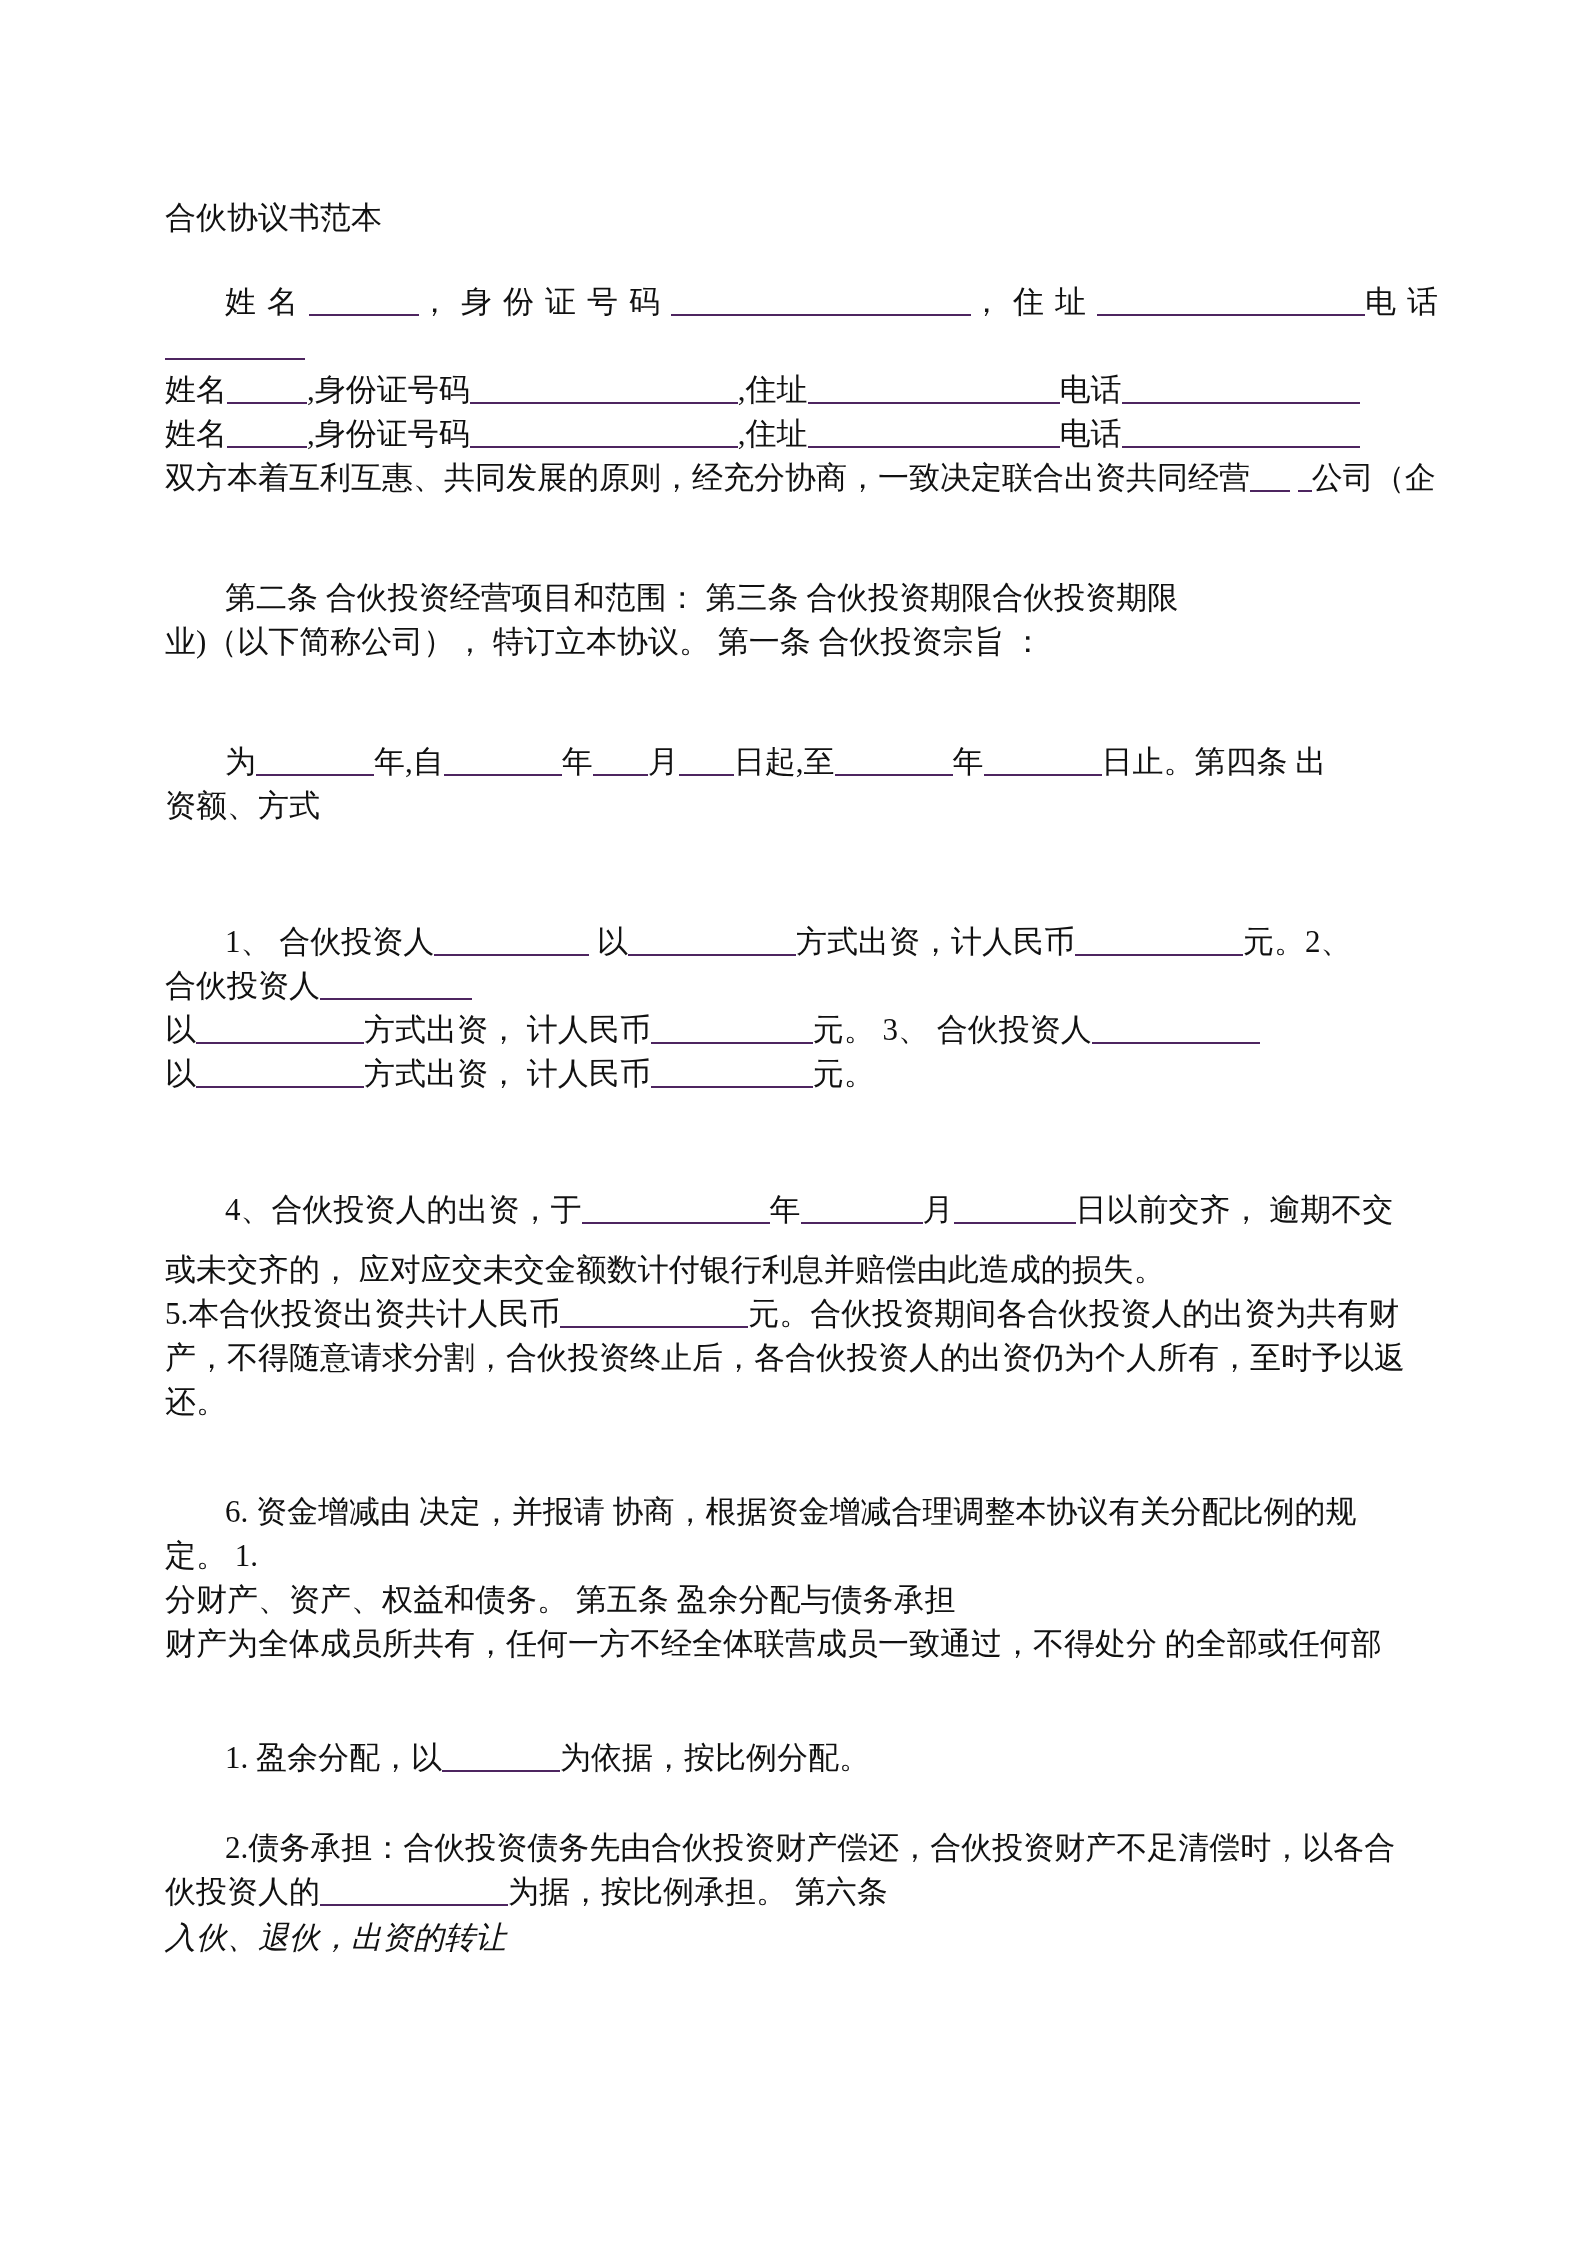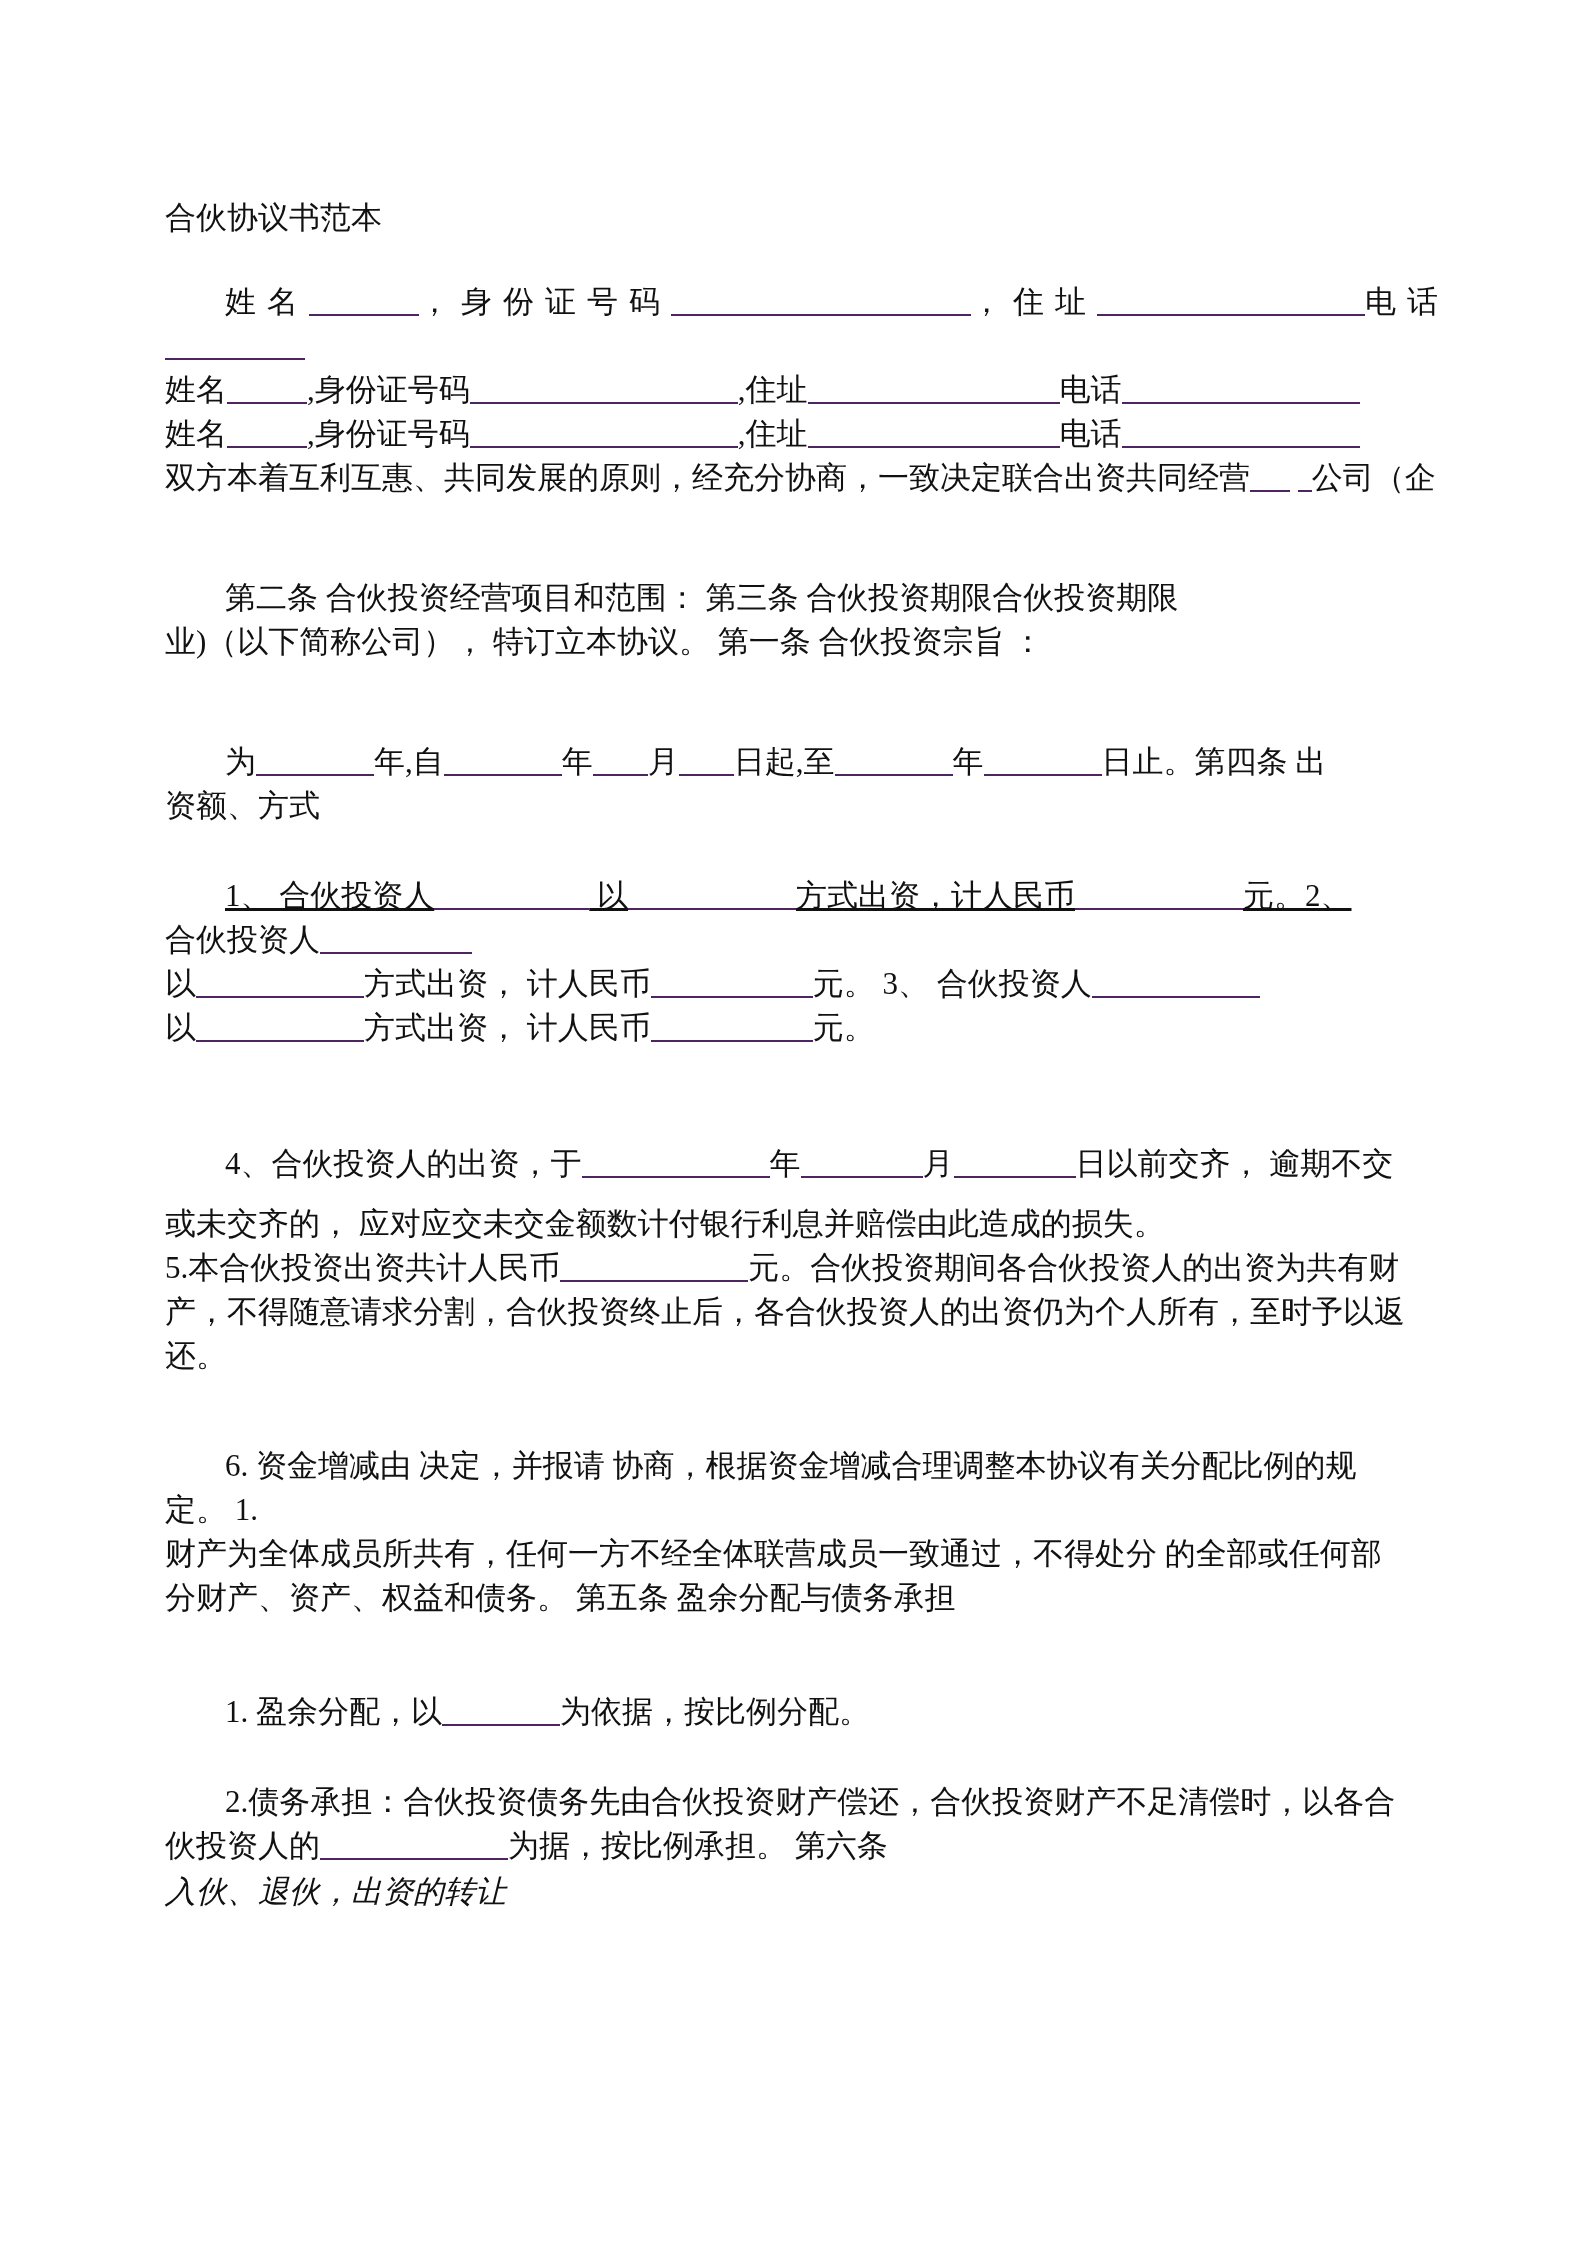--- a/index.html
+++ b/index.html
@@ -36,31 +36,31 @@
   <div>
       <div class="line indent spaced" style="margin-top: 40px;"><span class="trun">姓名</span><span class="blank" style="width: 110px;"></span><span class="trun">，身份证号码</span><span class="blank" style="width: 300px;"></span><span class="trun">，住址</span><span class="blank" style="width: 268px;"></span><span class="trun">电话</span></div>
       <div class="line" style="margin-top: 0px;"><span class="blank" style="width: 140px;"></span></div>
       <div class="line" style="margin-top: 0px;"><span class="trun">姓名</span><span class="blank" style="width: 80px;"></span><span class="trun">,身份证号码</span><span class="blank" style="width: 268px;"></span><span class="trun">,住址</span><span class="blank" style="width: 252px;"></span><span class="trun">电话</span><span class="blank" style="width: 238px;"></span></div>
       <div class="line" style="margin-top: 0px;"><span class="trun">姓名</span><span class="blank" style="width: 80px;"></span><span class="trun">,身份证号码</span><span class="blank" style="width: 268px;"></span><span class="trun">,住址</span><span class="blank" style="width: 252px;"></span><span class="trun">电话</span><span class="blank" style="width: 238px;"></span></div>
       <div class="line" style="margin-top: 0px;"><span class="trun">双方本着互利互惠、共同发展的原则，经充分协商，一致决定联合出资共同经营</span><span class="blank" style="width: 40px;"></span><span class="trun"> </span><span class="blank" style="width: 14px;"></span><span class="trun">公司（企</span></div>
       <div class="line indent" style="margin-top: 76px;"><span class="trun">第二条 合伙投资经营项目和范围： 第三条 合伙投资期限合伙投资期限</span></div>
       <div class="line" style="margin-top: 0px;"><span class="trun">业)（以下简称公司）， 特订立本协议。 第一条 合伙投资宗旨 ：</span></div>
       <div class="line indent" style="margin-top: 76px;"><span class="trun">为</span><span class="blank" style="width: 118px;"></span><span class="trun">年,自</span><span class="blank" style="width: 118px;"></span><span class="trun">年</span><span class="blank" style="width: 55px;"></span><span class="trun">月</span><span class="blank" style="width: 55px;"></span><span class="trun">日起,至</span><span class="blank" style="width: 118px;"></span><span class="trun">年</span><span class="blank" style="width: 118px;"></span><span class="trun">日止。第四条 出</span></div>
       <div class="line" style="margin-top: 0px;"><span class="trun">资额、方式</span></div>
-      <div class="line indent" style="margin-top: 46px; text-decoration: underline;"><span class="trun">1、 合伙投资人</span><span class="blank" style="width: 155px;"></span><span class="trun"> 以</span><span class="blank" style="width: 168px;"></span><span class="trun">方式出资，计人民币</span><span class="blank" style="width: 168px;"></span><span class="trun">元。2、</span></div>
+      <div class="line indent" style="margin-top: 92px;"><span class="trun">1、 合伙投资人</span><span class="blank" style="width: 155px;"></span><span class="trun"> 以</span><span class="blank" style="width: 168px;"></span><span class="trun">方式出资，计人民币</span><span class="blank" style="width: 168px;"></span><span class="trun">元。2、</span></div>
       <div class="line" style="margin-top: 0px;"><span class="trun">合伙投资人</span><span class="blank" style="width: 152px;"></span></div>
       <div class="line" style="margin-top: 0px;"><span class="trun">以</span><span class="blank" style="width: 168px;"></span><span class="trun">方式出资， 计人民币</span><span class="blank" style="width: 162px;"></span><span class="trun">元。 3、 合伙投资人</span><span class="blank" style="width: 168px;"></span></div>
       <div class="line" style="margin-top: 0px;"><span class="trun">以</span><span class="blank" style="width: 168px;"></span><span class="trun">方式出资， 计人民币</span><span class="blank" style="width: 162px;"></span><span class="trun">元。</span></div>
       <div class="line indent" style="margin-top: 92px;"><span class="trun">4、合伙投资人的出资，于</span><span class="blank" style="width: 188px;"></span><span class="trun">年</span><span class="blank" style="width: 122px;"></span><span class="trun">月</span><span class="blank" style="width: 122px;"></span><span class="trun">日以前交齐， 逾期不交</span></div>
       <div class="line" style="margin-top: 16px;"><span class="trun">或未交齐的， 应对应交未交金额数计付银行利息并赔偿由此造成的损失。</span></div>
       <div class="line" style="margin-top: 0px;"><span class="trun">5.本合伙投资出资共计人民币</span><span class="blank" style="width: 188px;"></span><span class="trun">元。合伙投资期间各合伙投资人的出资为共有财</span></div>
       <div class="line" style="margin-top: 0px;"><span class="trun">产，不得随意请求分割，合伙投资终止后，各合伙投资人的出资仍为个人所有，至时予以返</span></div>
       <div class="line" style="margin-top: 0px;"><span class="trun">还。</span></div>
       <div class="line indent" style="margin-top: 66px;"><span class="trun">6.  资金增减由 决定，并报请 协商，根据资金增减合理调整本协议有关分配比例的规</span></div>
       <div class="line" style="margin-top: 0px;"><span class="trun">定。 1.</span></div>
+      <div class="line" style="margin-top: 0px;"><span class="trun">分财产、资产、权益和债务。 第五条 盈余分配与债务承担</span></div>
       <div class="line" style="margin-top: 0px;"><span class="trun">财产为全体成员所共有，任何一方不经全体联营成员一致通过，不得处分 的全部或任何部</span></div>
-      <div class="line" style="margin-top: 0px;"><span class="trun">分财产、资产、权益和债务。 第五条 盈余分配与债务承担</span></div>
       <div class="line indent" style="margin-top: 70px;"><span class="trun">1. 盈余分配，以</span><span class="blank" style="width: 118px;"></span><span class="trun">为依据，按比例分配。</span></div>
       <div class="line indent" style="margin-top: 46px;"><span class="trun">2.债务承担：合伙投资债务先由合伙投资财产偿还，合伙投资财产不足清偿时，以各合</span></div>
       <div class="line" style="margin-top: 0px;"><span class="trun">伙投资人的</span><span class="blank" style="width: 188px;"></span><span class="trun">为据，按比例承担。  第六条</span></div>
       <div class="line" style="margin-top: 2px; font-style: italic;"><span class="trun">入伙、退伙，出资的转让</span></div>
     </div>
 </div>
 
 </body></html>

